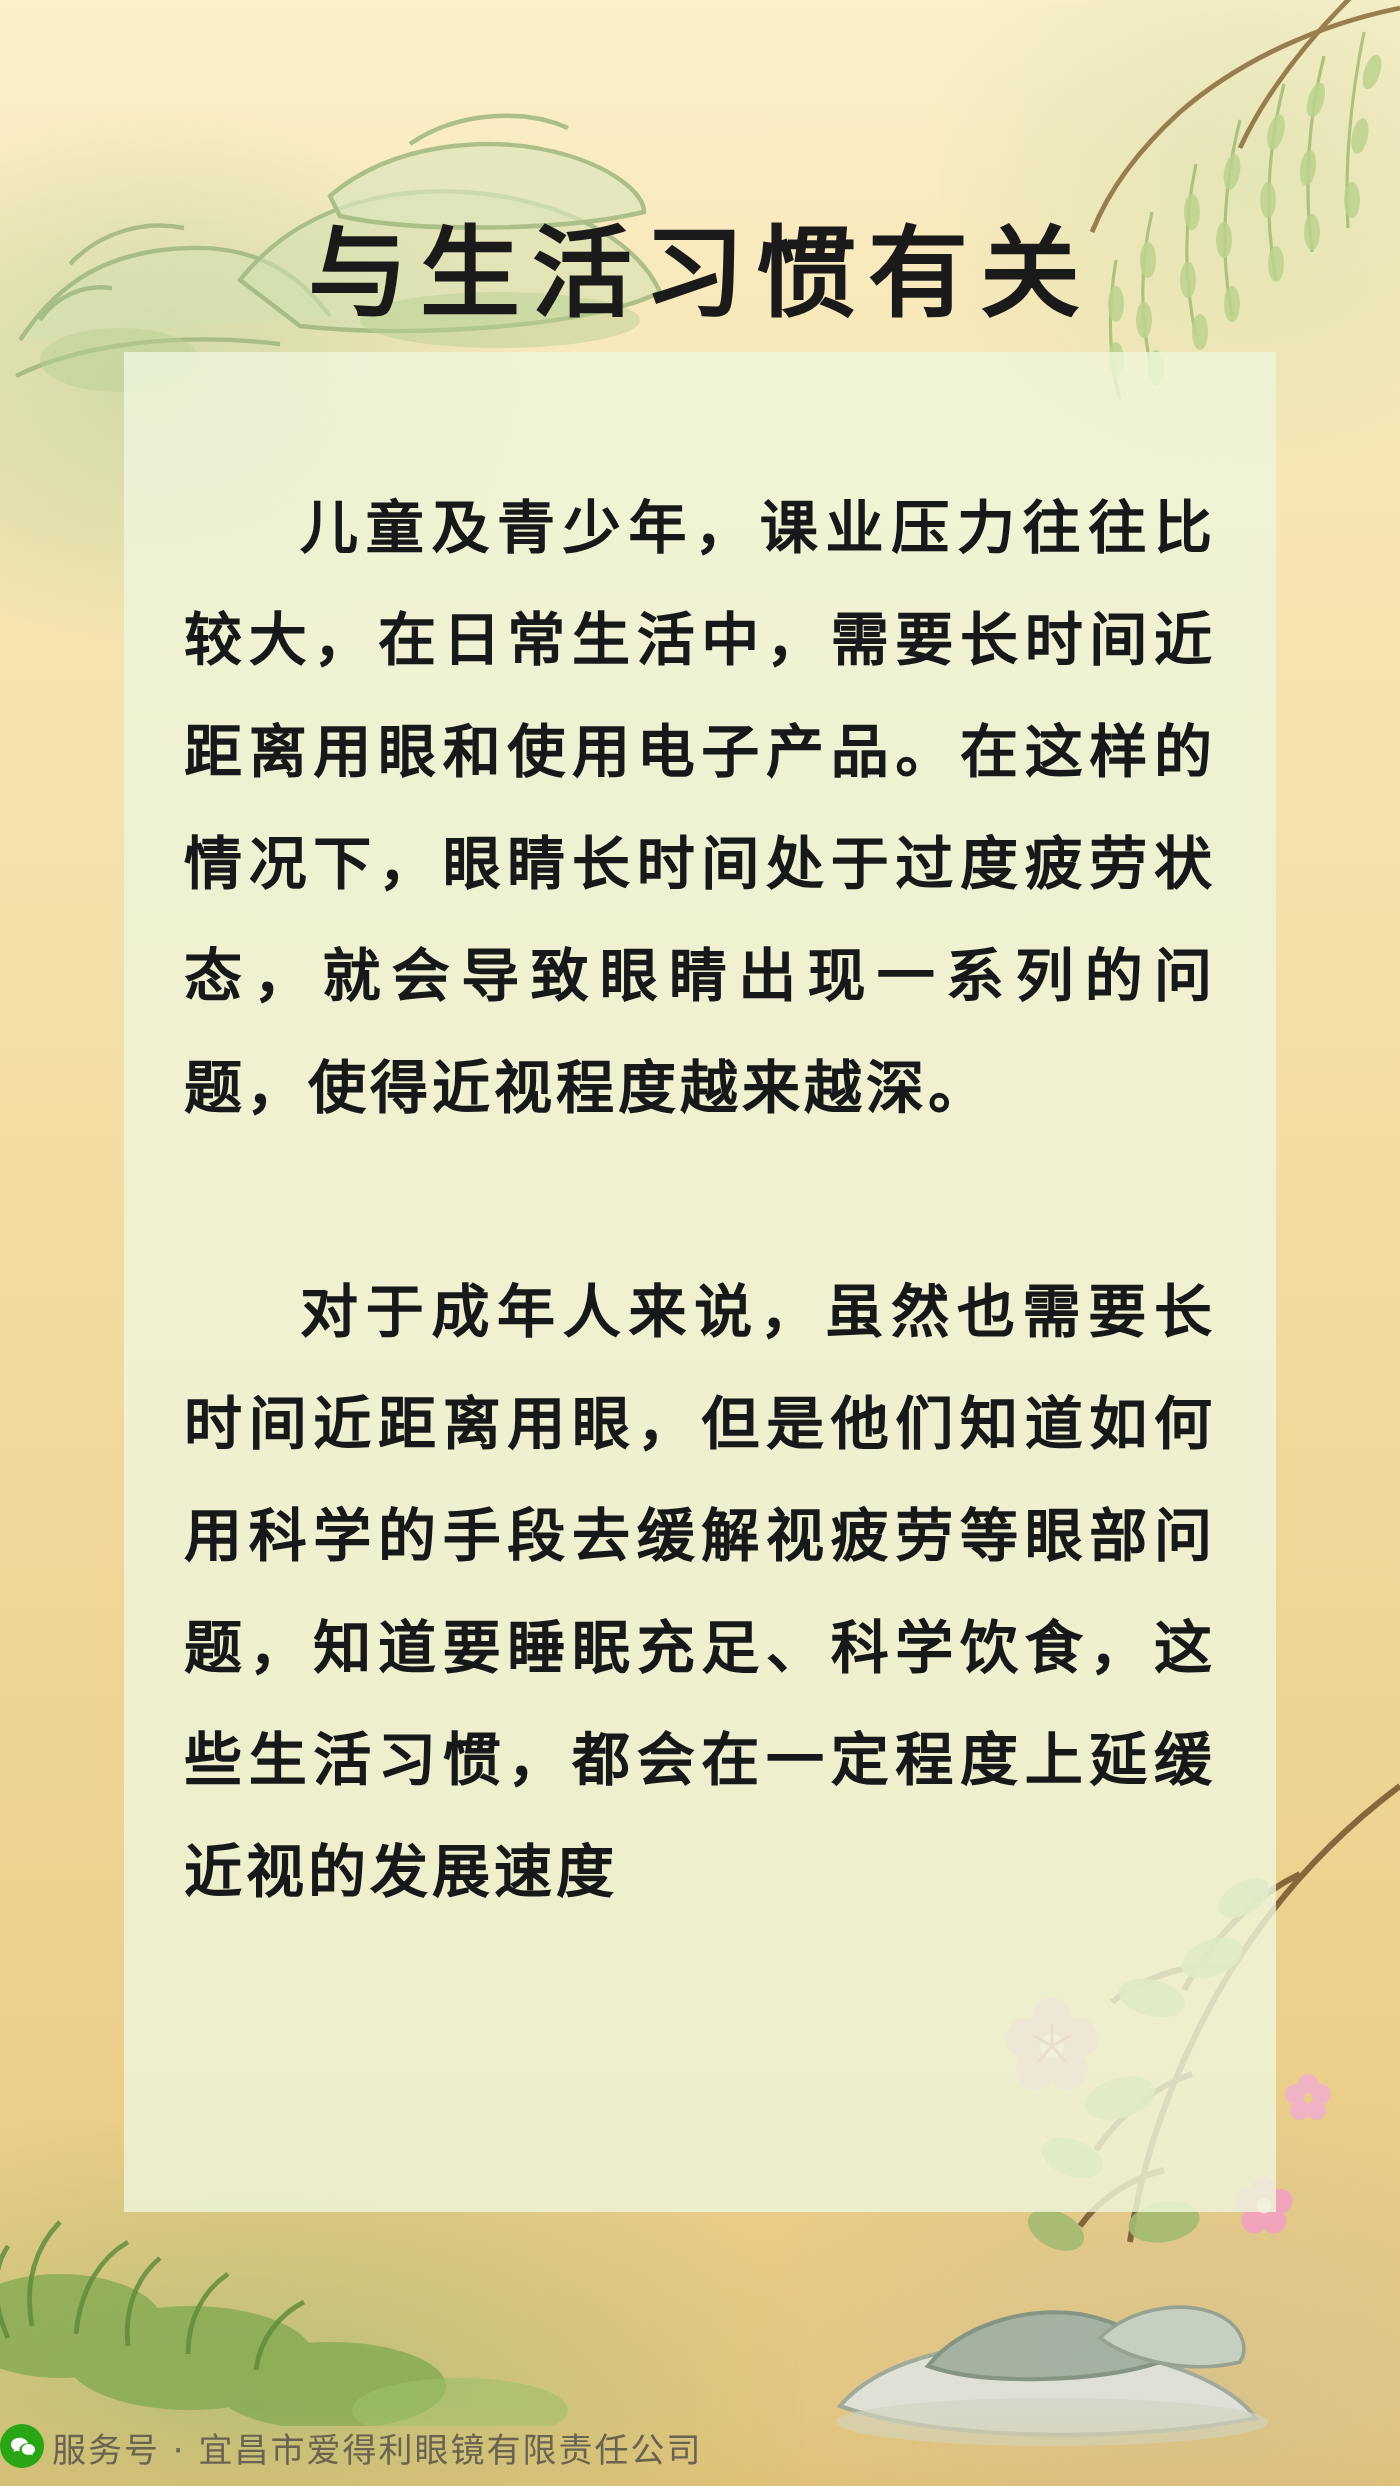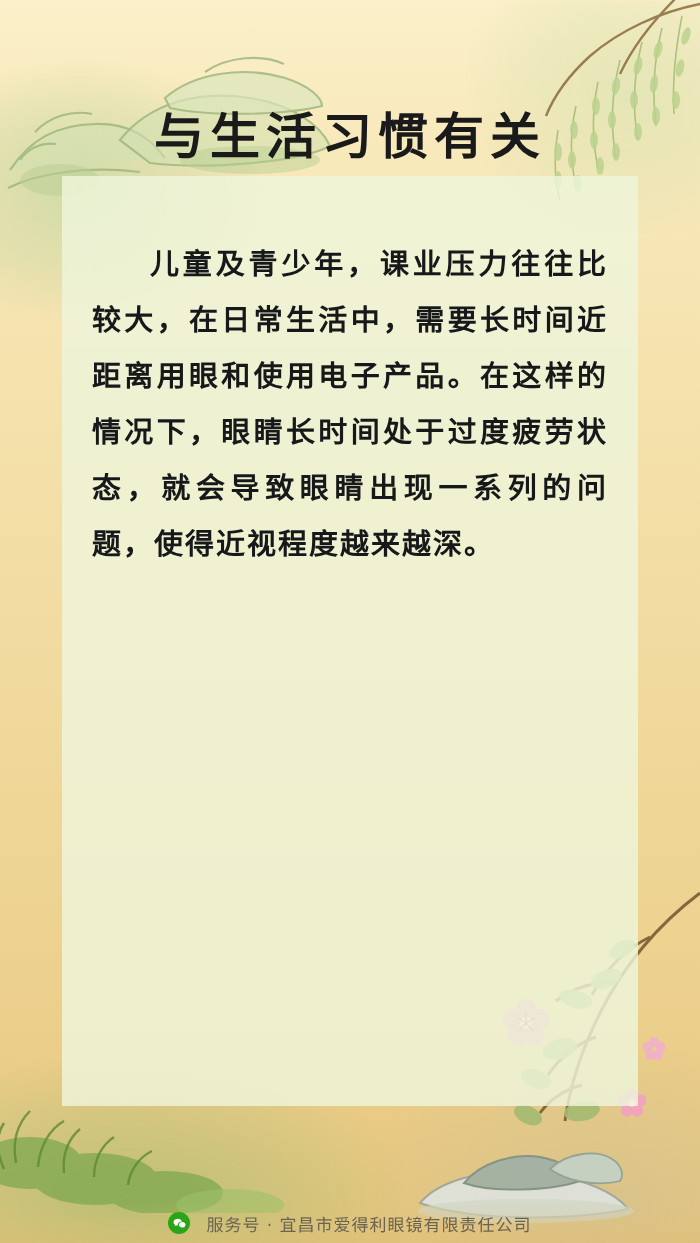--- a/index.html
+++ b/index.html
@@ -132,22 +132,21 @@
     margin-top: 56px;
   }
 
   
   .footer {
     position: absolute;
     left: 0; right: 0; bottom: 0;
     height: 40px;
     display: flex;
     align-items: center;
-    justify-content: center;
-    gap: 16px;
+    gap: 4px;
     z-index: 8;
     background: linear-gradient(to bottom, rgba(228,196,126,0) 0%, rgba(226,193,122,0.25) 60%, rgba(224,190,118,0.45) 100%);
   }
   .footer-logo {
     width: 22px; height: 22px;
     border-radius: 50%;
     background: #2aa515;
     display: inline-flex;
     align-items: center;
     justify-content: center;
@@ -302,20 +301,21 @@
       <path d="M64 100 C 80 80, 112 70, 140 74 C 162 78, 176 88, 180 98 C 150 108, 92 110, 64 100 Z" fill="#9fb0a6" stroke="#7d8f84" stroke-width="2"></path>
       <path d="M150 86 C 166 70, 196 66, 212 76 C 222 82, 224 92, 220 98 C 196 104, 166 98, 150 86 Z" fill="#c3d2c8" stroke="#8fa095" stroke-width="1.8"></path>
       <ellipse cx="126" cy="128" rx="108" ry="12" fill="#cfd8cb" opacity="0.65"></ellipse>
     </g>
   </svg>
 
   <h1 class="title">与生活习惯有关</h1>
 
   <div class="card">
     <p class="para">儿童及青少年，课业压力往往比较大，在日常生活中，需要长时间近距离用眼和使用电子产品。在这样的情况下，眼睛长时间处于过度疲劳状态，就会导致眼睛出现一系列的问题，使得近视程度越来越深。</p>
+    <p class="para">对于成年人来说，虽然也需要长时间近距离用眼，但是他们知道如何用科学的手段去缓解视疲劳等眼部问题，知道要睡眠充足、科学饮食，这些生活习惯，都会在一定程度上延缓近视的发展速度</p>
   </div>
 
   <div class="footer">
     <span class="footer-logo">
       <svg viewBox="0 0 24 24" width="15" height="15" aria-hidden="true">
         <path d="M9.2 4.5C5.4 4.5 2.4 7 2.4 10c0 1.7 1 3.2 2.5 4.2l-.6 1.9 2.2-1.1c.8.2 1.5.3 2.3.3h.5c-.1-.4-.2-.8-.2-1.2 0-2.9 2.9-5.2 6.4-5.2h.5C15.4 6.4 12.6 4.5 9.2 4.5z" fill="#ffffff"></path>
         <path d="M21.6 13.9c0-2.4-2.4-4.3-5.3-4.3s-5.3 1.9-5.3 4.3 2.4 4.3 5.3 4.3c.6 0 1.2-.1 1.8-.3l1.8.9-.5-1.5c1.4-.8 2.2-2 2.2-3.4z" fill="#ffffff"></path>
       </svg>
     </span>
     <span class="footer-text">服务号 · 宜昌市爱得利眼镜有限责任公司</span>

